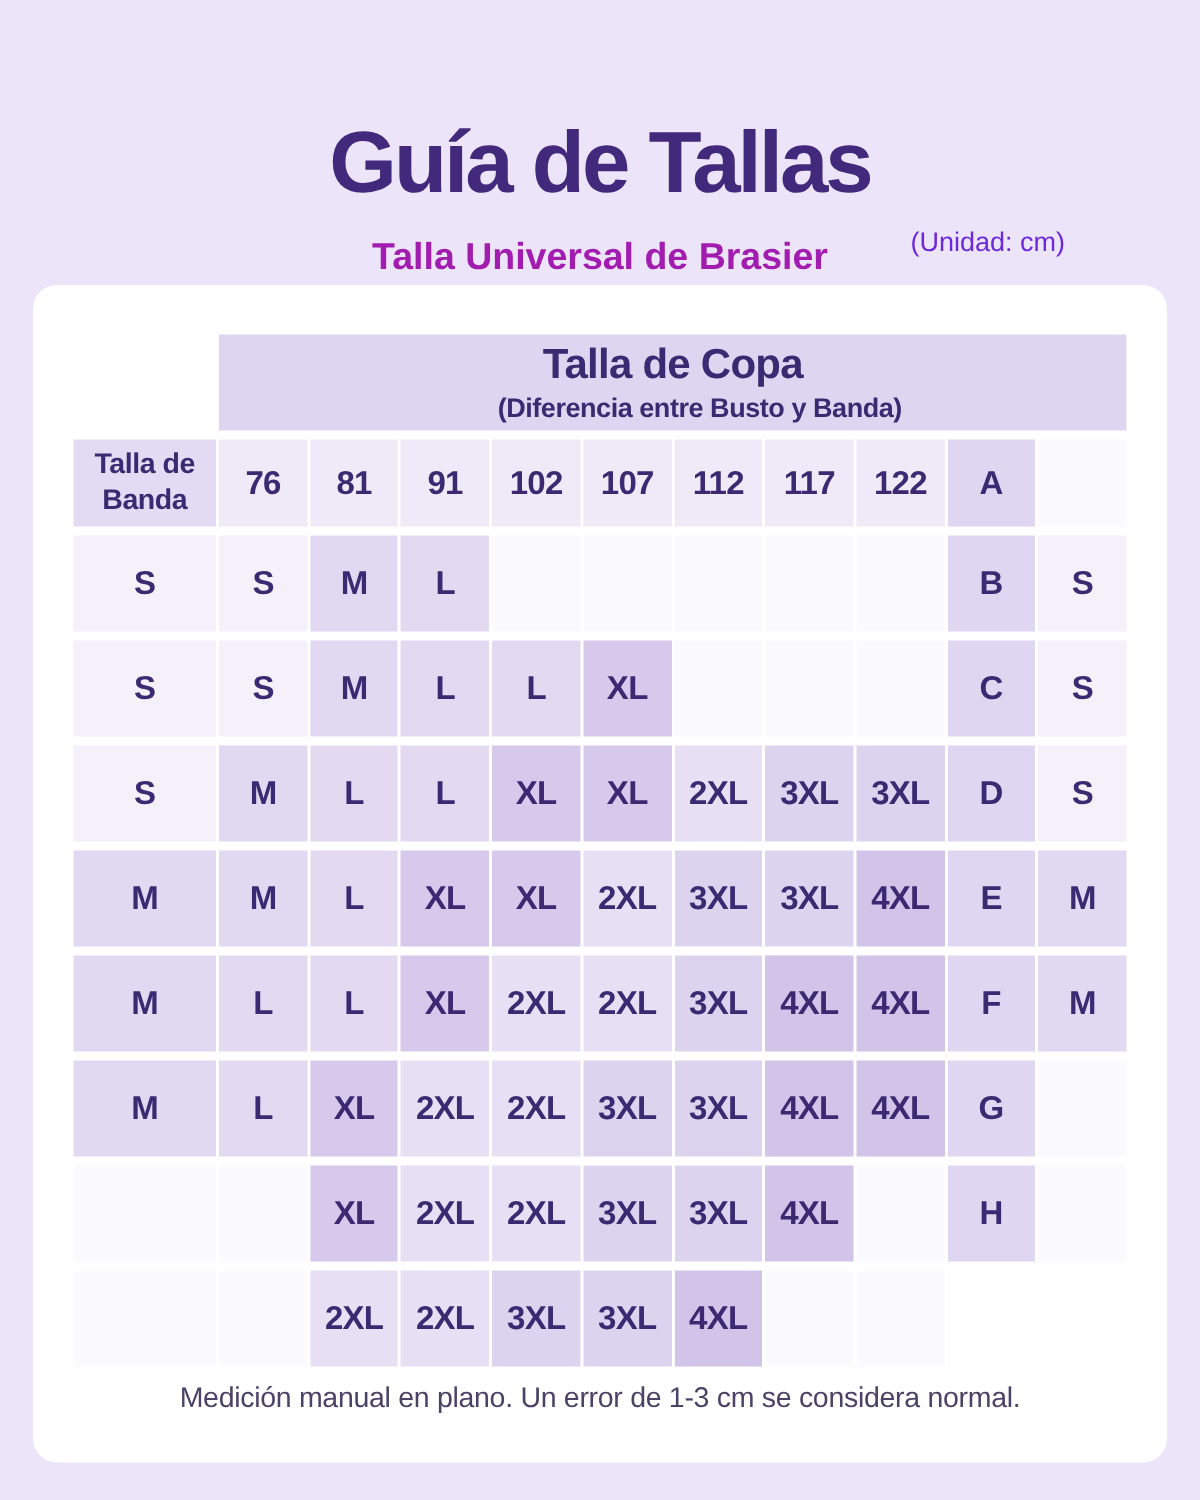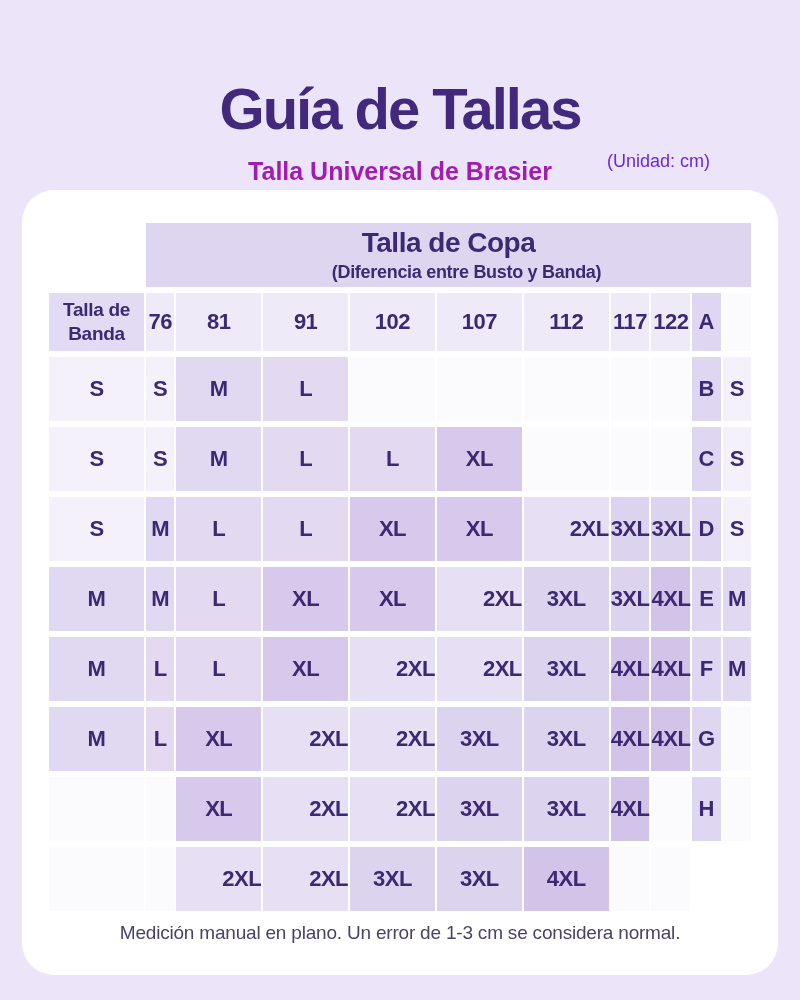--- a/index.html
+++ b/index.html
@@ -24,21 +24,21 @@
   }
   .unit-note{
     position:absolute;top:108px;right:90px;font-size:18px;font-weight:400;
     color:#6d28d9;letter-spacing:0px;
   }
   .page-subtitle{
     margin-top:16px;font-size:25px;font-weight:600;color:#a21caf;letter-spacing:0px;
   }
   .card{
     position:absolute;left:22px;top:190px;width:756px;height:785px;
-    background:var(--card_bg);border-radius:32px;
+    background:var(--card_bg);border-radius:16px;
   }
   .size-grid{
     position:absolute;left:27px;top:33px;width:702px;
     display:grid;
     grid-template-columns:95px repeat(10,1fr);
     grid-template-rows:64px 58px repeat(8,64px);
     column-gap:2px;row-gap:6px;
   }
   .corner-spacer{grid-row:1;grid-column:1;background:var(--card_bg);}
   .copa-band{
@@ -65,21 +65,21 @@
   }
   .size-cell{
     display:flex;align-items:center;justify-content:center;
     color:var(--cell_text);font-size:22px;font-weight:700;letter-spacing:-0.5px;
   }
   .sz-empty{background:var(--sz-empty);}
   .sz-S{background:var(--sz-S);}
   .sz-M{background:var(--sz-M);}
   .sz-L{background:var(--sz-L);}
   .sz-XL{background:var(--sz-XL);}
-  .sz-2XL{background:var(--sz-2XL);padding-left:46px;}
+  .sz-2XL{background:var(--sz-2XL);}
   .sz-3XL{background:var(--sz-3XL);}
   .sz-4XL{background:var(--sz-4XL);}
   .footer-note{
     position:absolute;left:0;right:0;top:732px;text-align:center;
     font-size:19px;font-weight:500;color:var(--note_text);letter-spacing:-0.2px;
   }
 </style>
 </head>
 <body>
 

